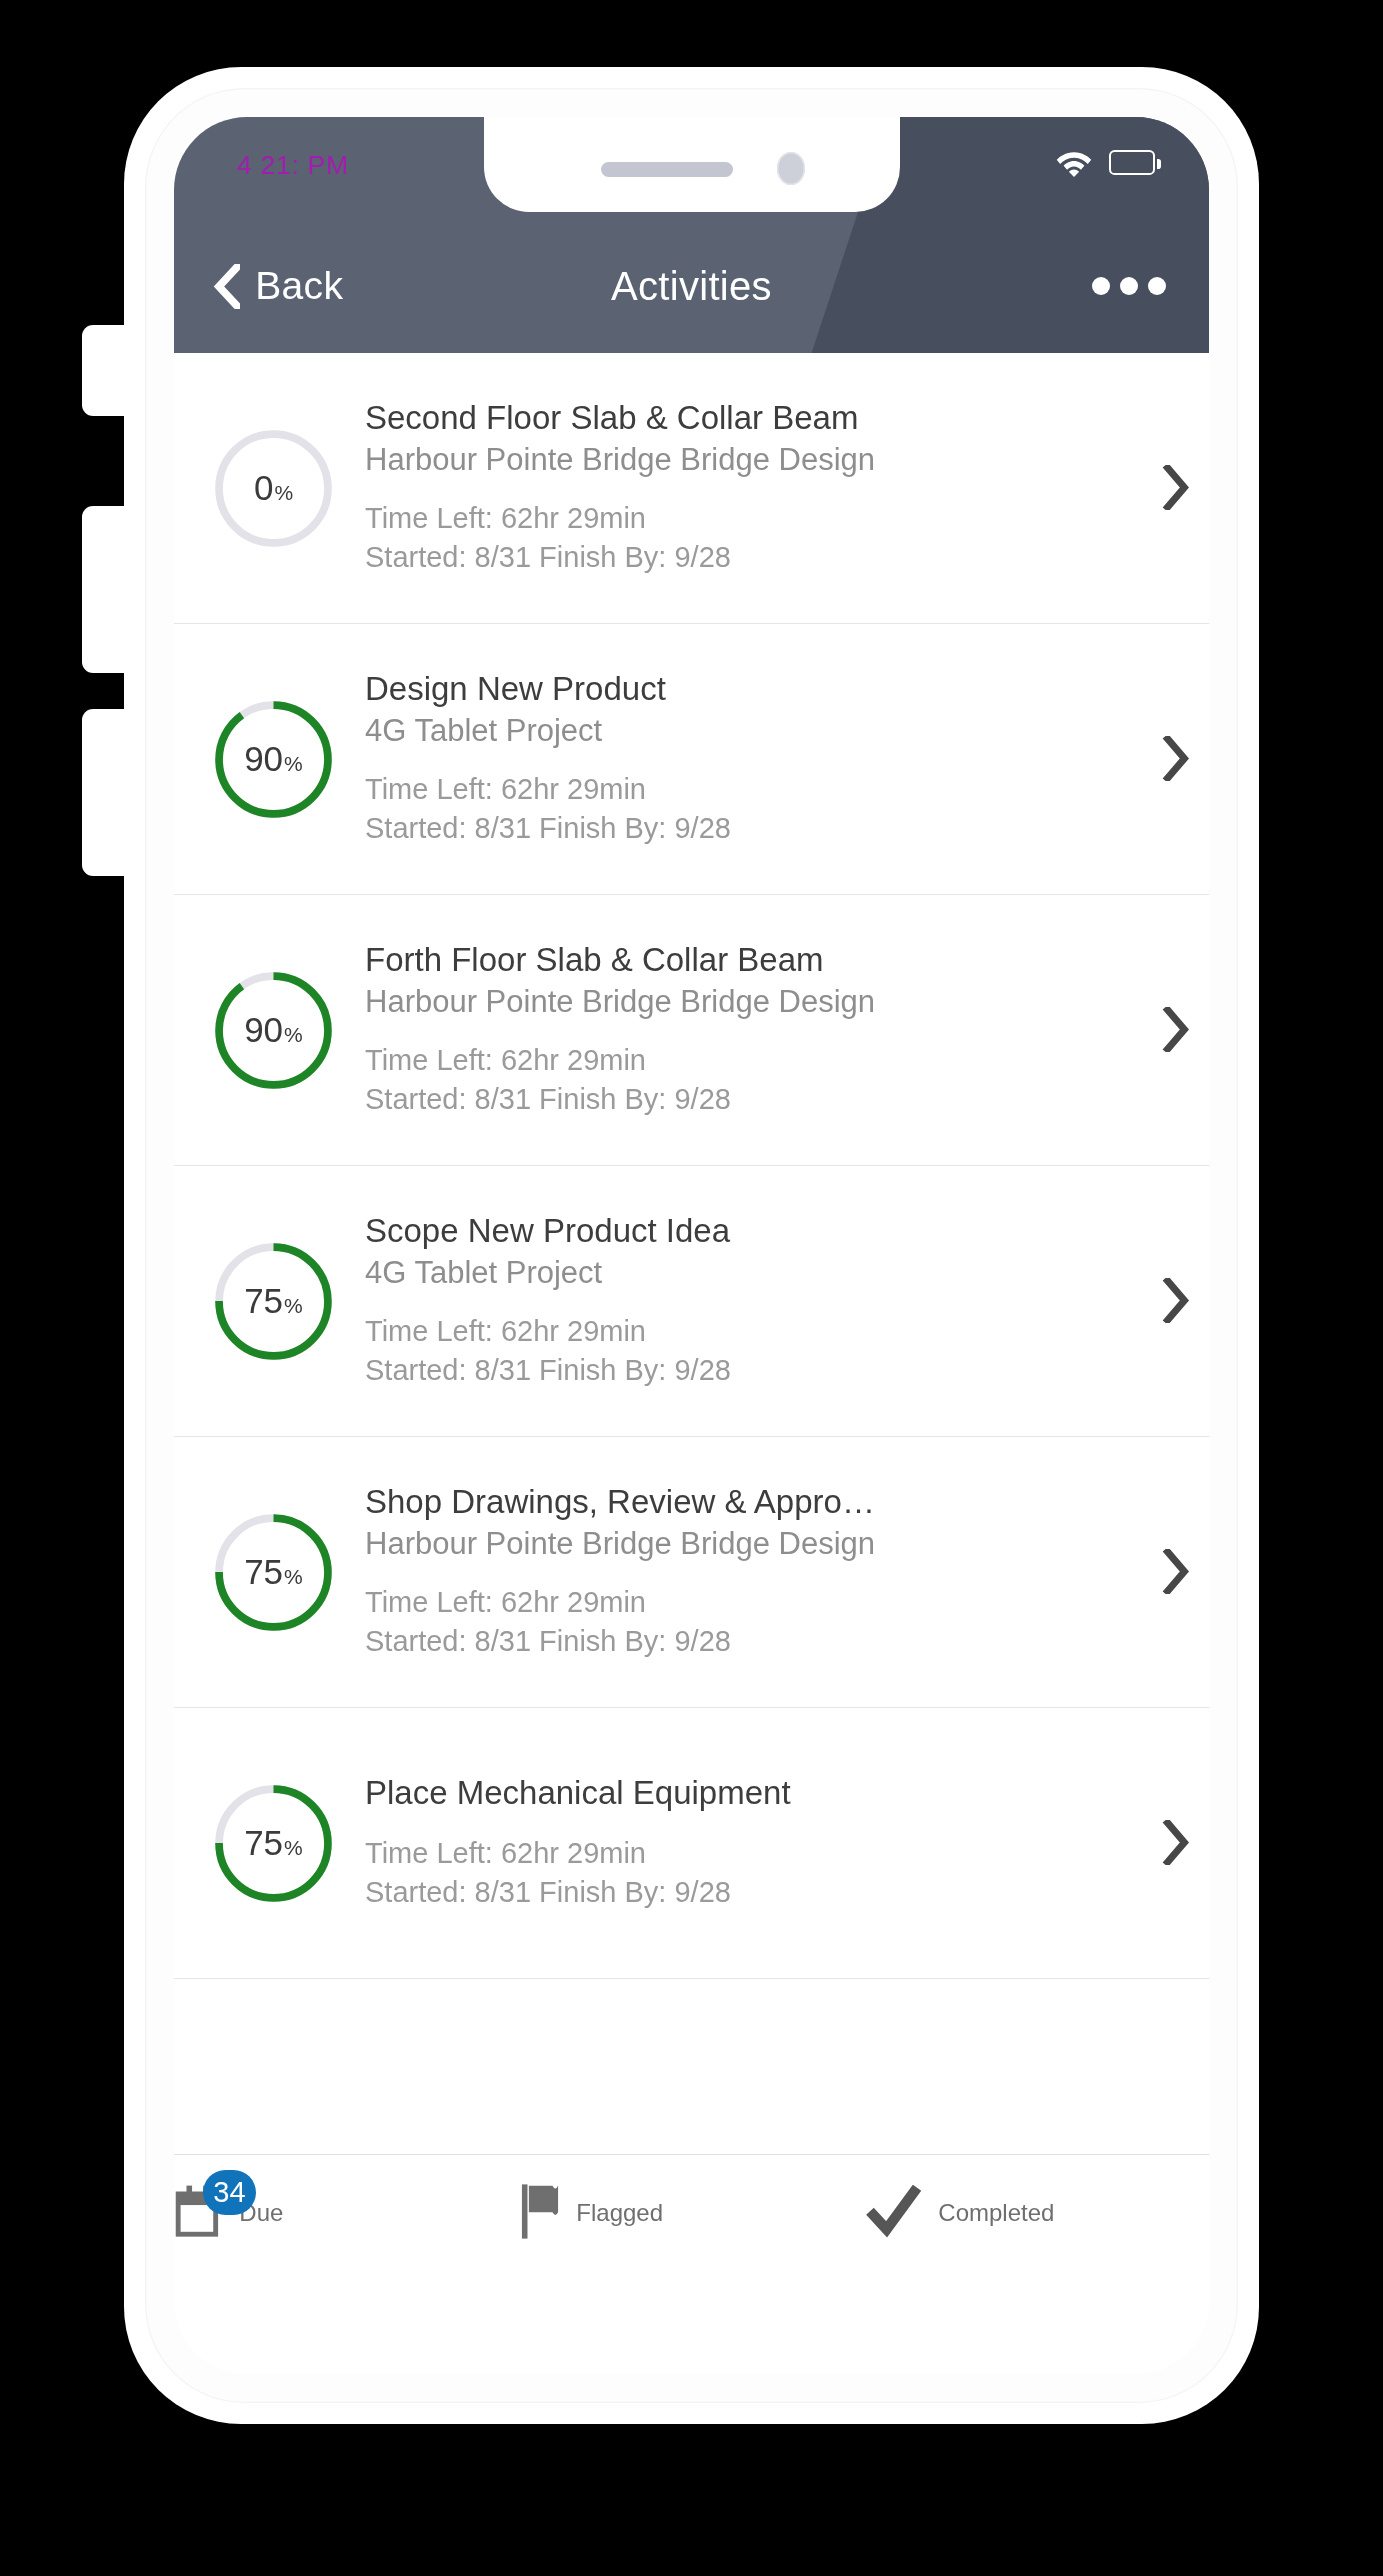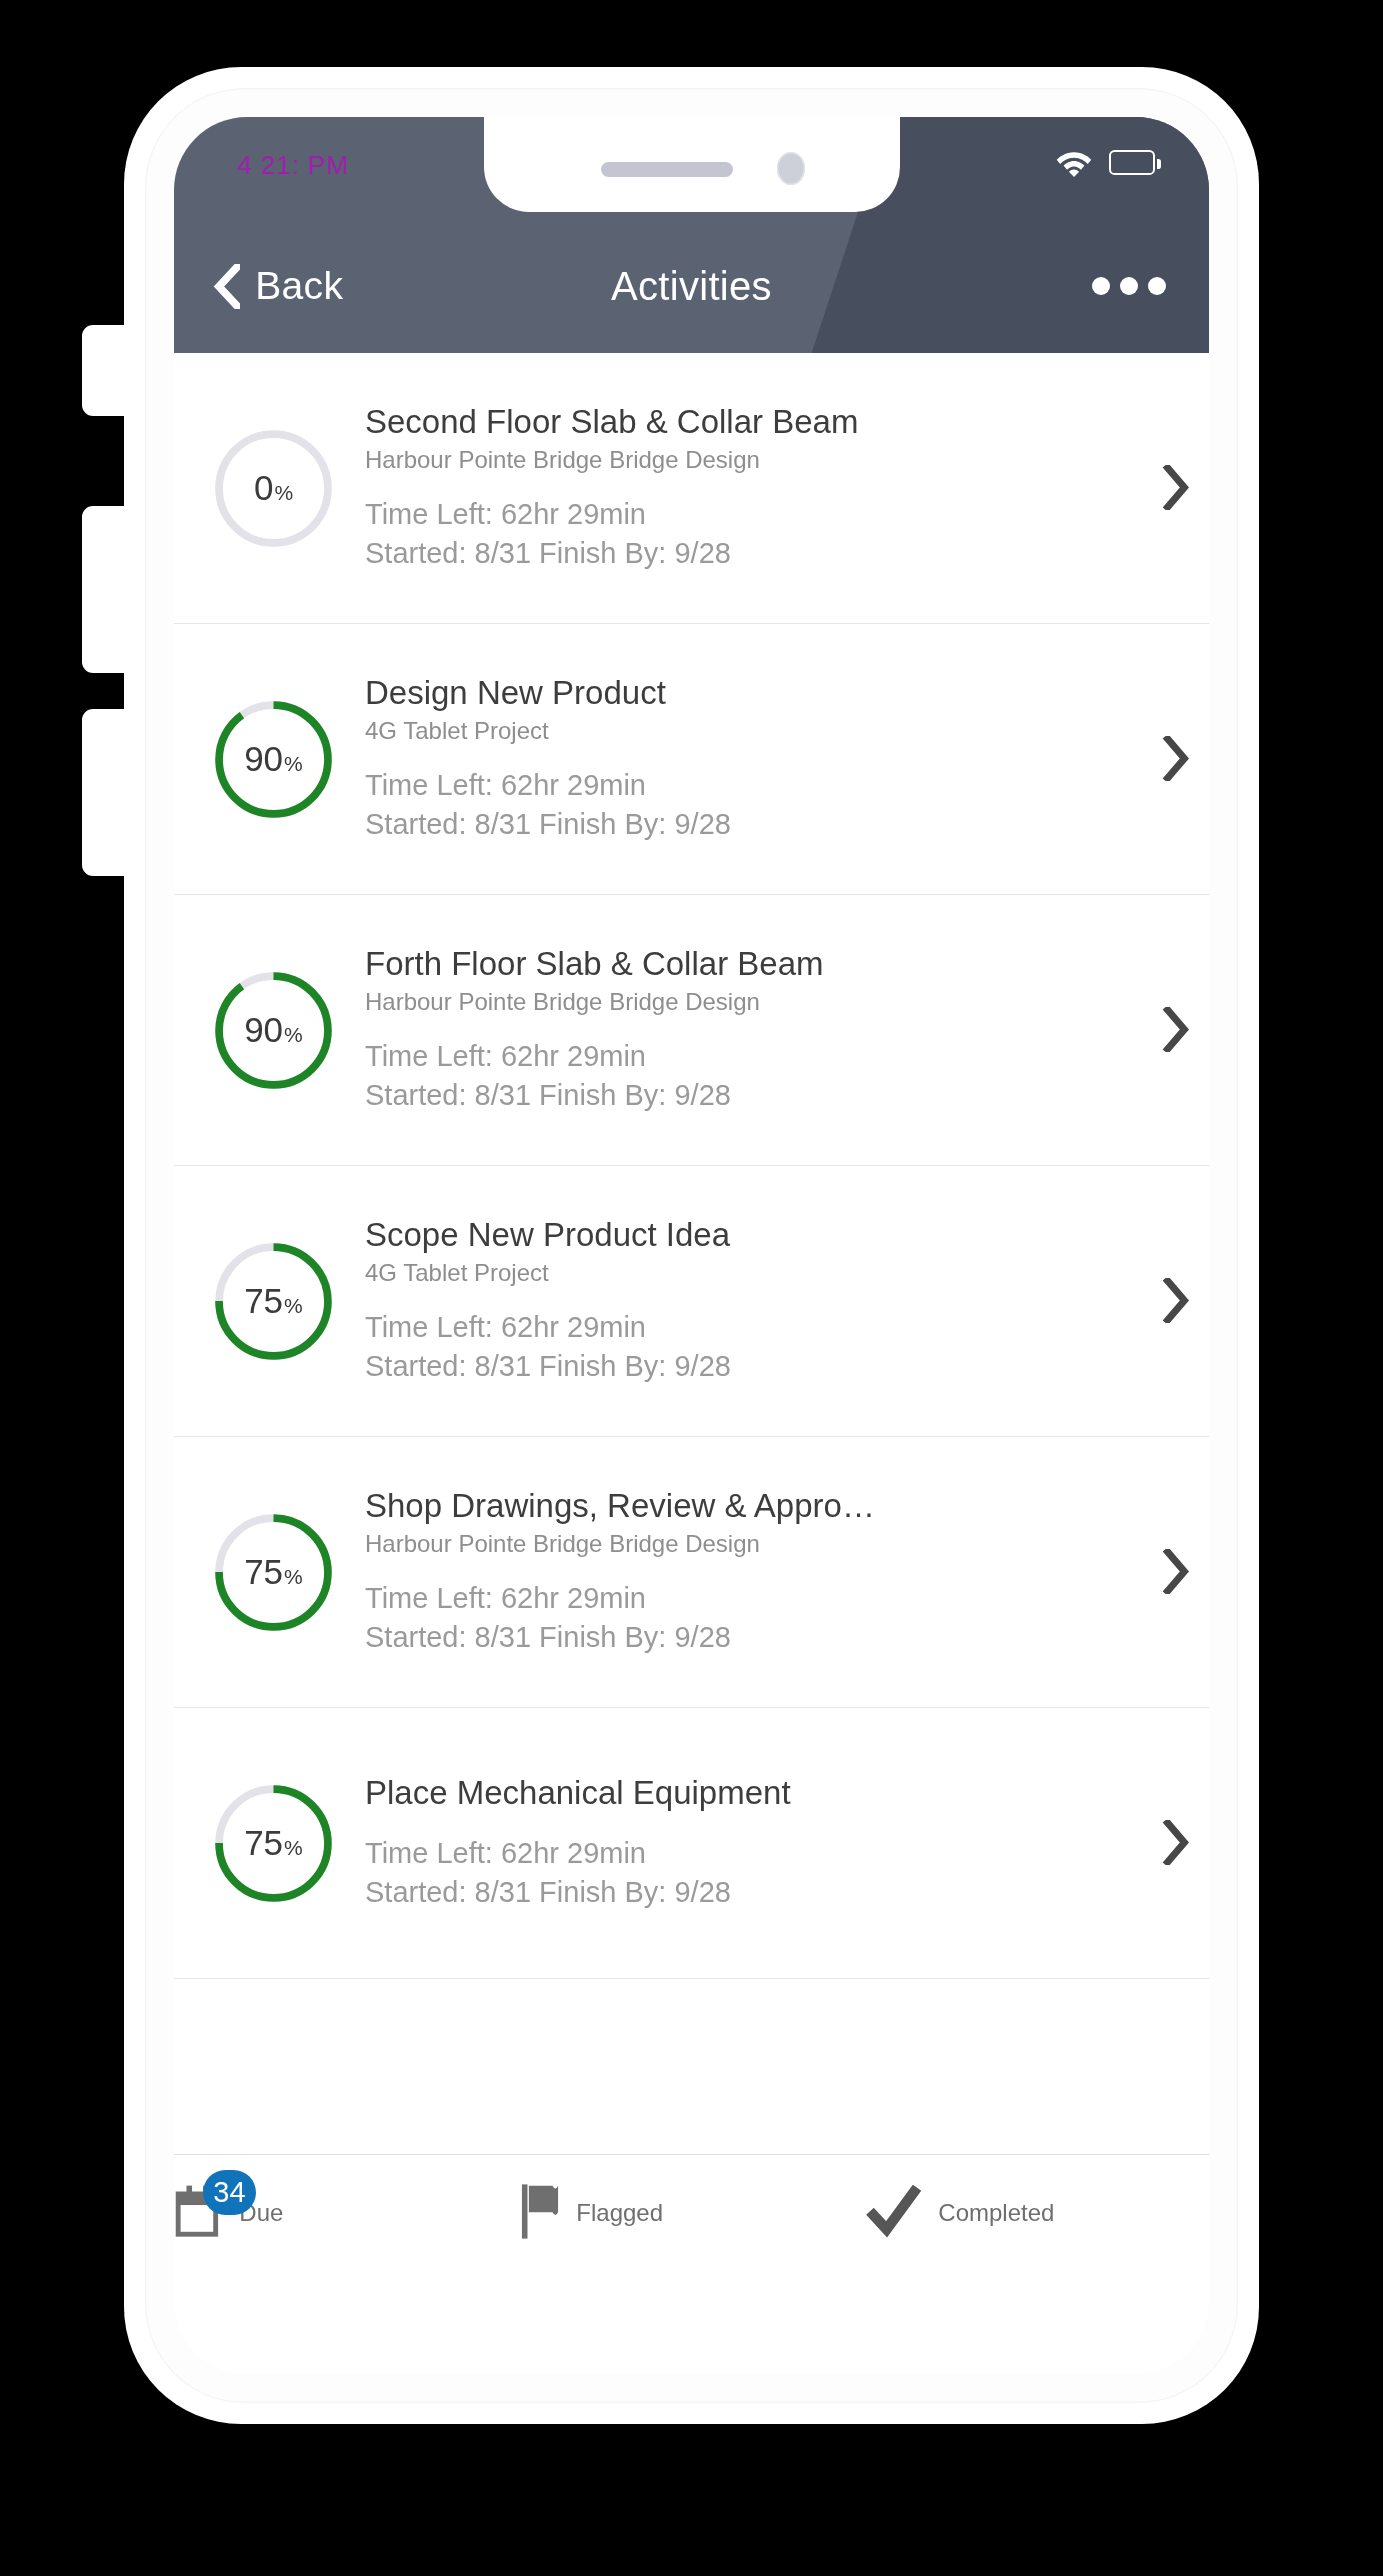--- a/index.html
+++ b/index.html
@@ -246,21 +246,21 @@
   }
   .row-title {
     font-size: 33px;
     color: #3d3d3d;
     white-space: nowrap;
     overflow: hidden;
     text-overflow: ellipsis;
     line-height: 1.16;
   }
   .row-sub {
-    font-size: 24px;
+    font-size: 31px;
     color: #8e8e8e;
     margin-top: 4.2px;
     white-space: nowrap;
     overflow: hidden;
     text-overflow: ellipsis;
     line-height: 1.16;
   }
   .row-meta {
     font-size: 29px;
     color: #9a9a9a;

